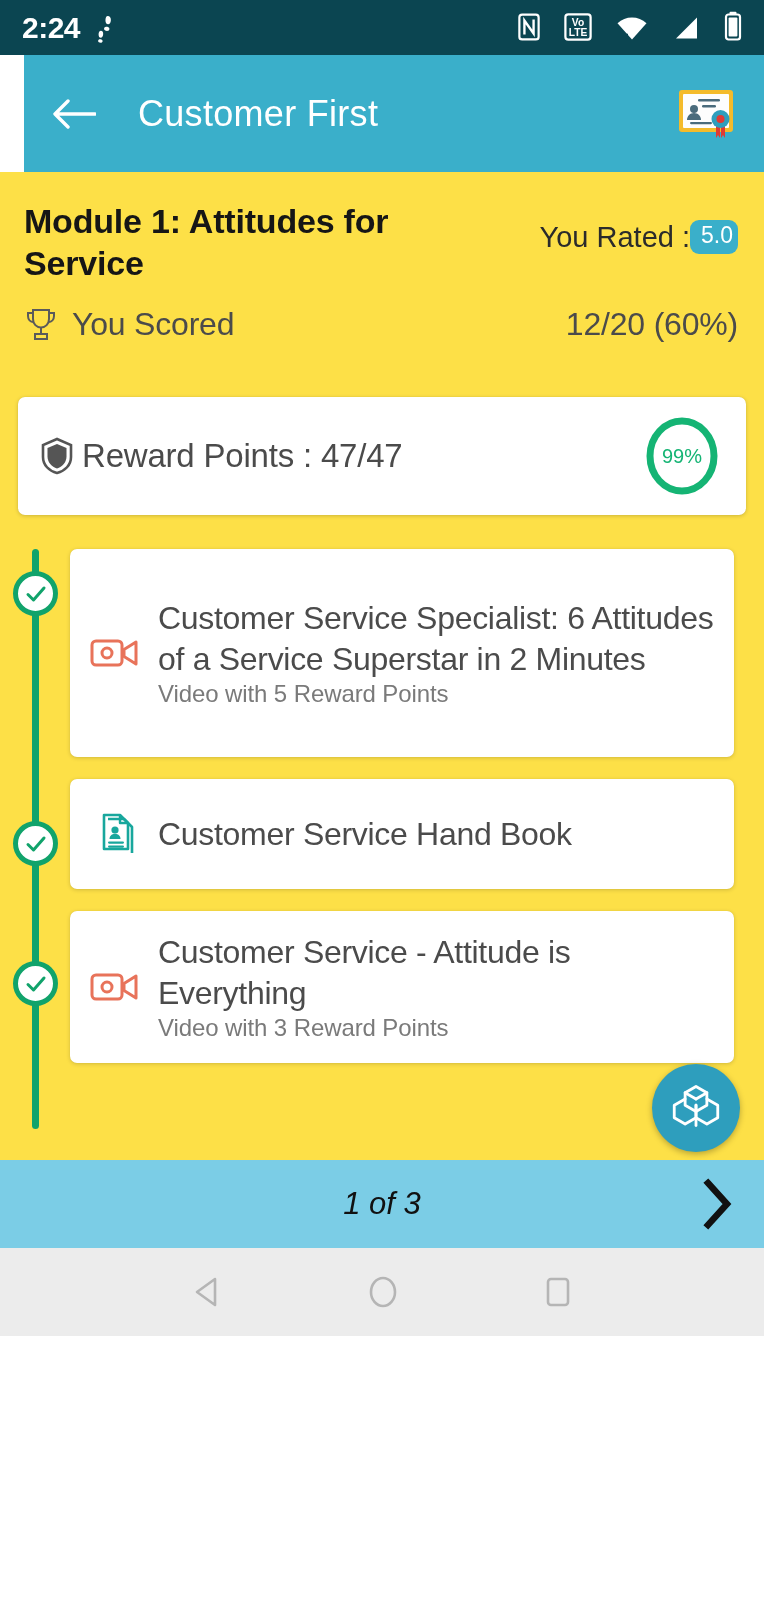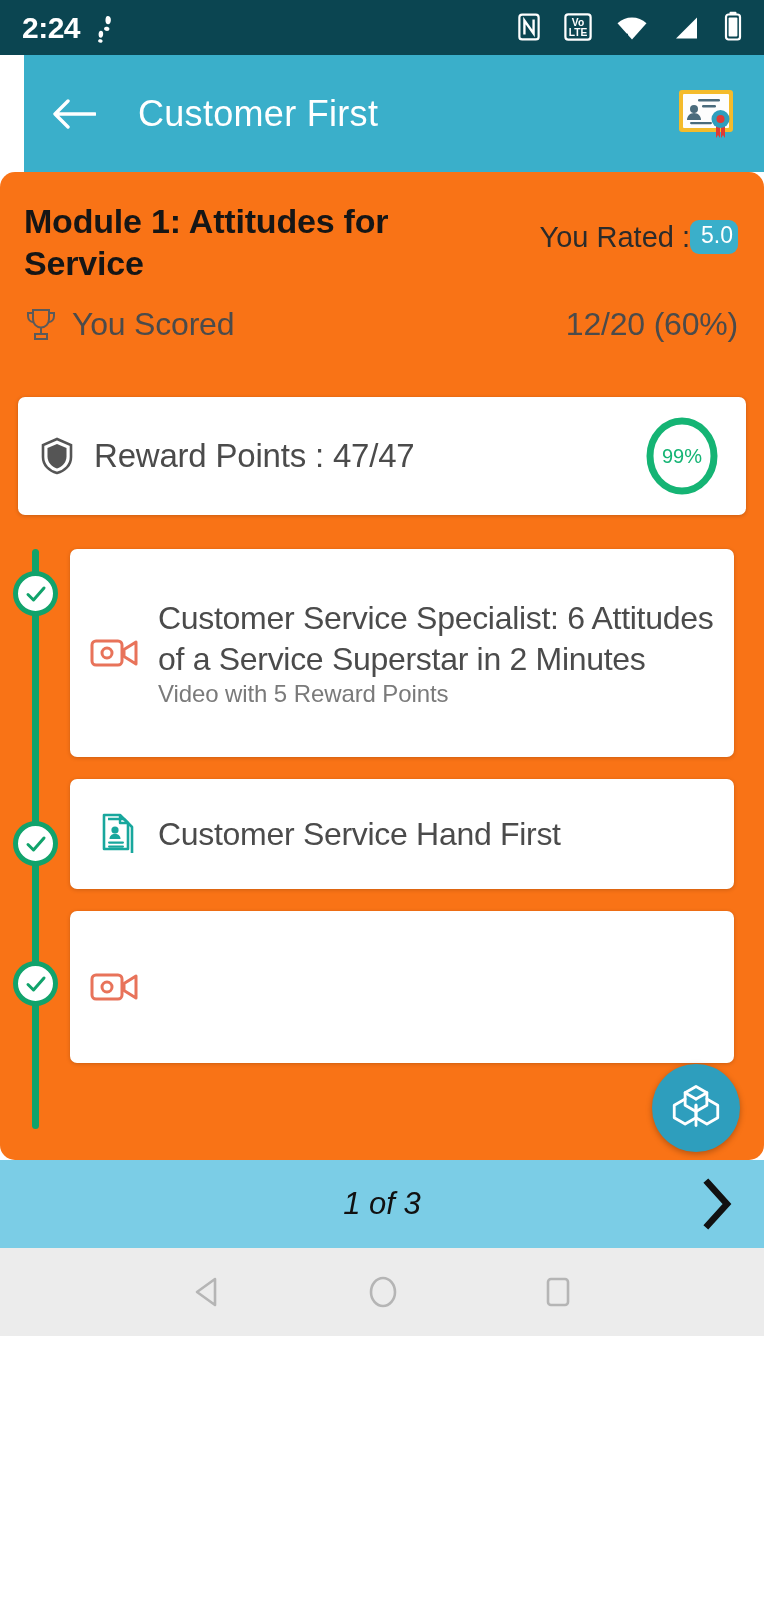--- a/index.html
+++ b/index.html
@@ -54,24 +54,23 @@
   .cert-btn {
     margin-left: auto;
     width: 60px; height: 56px;
     display: flex; align-items: center; justify-content: center;
     cursor: pointer;
   }
 
   
   .content {
     flex: 1 1 auto;
-    background: #f97316;
+    background: #fde047;
     position: relative;
     overflow: hidden;
-    border-radius: 15px;
   }
 
   .head-row {
     display: flex; align-items: flex-start;
     padding: 28px 26px 0 24px;
   }
   .module-title {
     font-size: 34px; font-weight: bold; color: #161616;
     line-height: 1.24; max-width: 420px;
     letter-spacing: -0.2px;
@@ -109,21 +108,21 @@
     margin: 54px 18px 0 18px;
     background: #ffffff;
     border-radius: 7px;
     box-shadow: 0 1px 4px rgba(0,0,0,0.18), 0 0 1px rgba(0,0,0,0.12);
     height: 118px;
     display: flex; align-items: center;
     padding: 0 24px 0 22px;
   }
   .shield-icon { width: 34px; height: 38px; flex: 0 0 34px; }
   .reward-text {
-    font-size: 33px; color: #4b4b4b; margin-left: 20px;
+    font-size: 33px; color: #4b4b4b; margin-left: 8px;
     letter-spacing: -0.2px;
   }
   .ring-wrap {
     margin-left: auto;
     position: relative; width: 80px; height: 86px;
     display: flex; align-items: center; justify-content: center;
   }
   .ring-pct {
     position: absolute; inset: 0;
     display: flex; align-items: center; justify-content: center;
@@ -380,31 +379,35 @@
               <path d="M12 4h16l8 8v26H12V4z" fill="#ffffff" stroke="#18a79d" stroke-width="2.6" stroke-linejoin="round"></path>
               <path d="M16 8h16l8 8v26" fill="none" stroke="#18a79d" stroke-width="2.6" stroke-linejoin="round"></path>
               <path d="M28 4v8h8" fill="none" stroke="#18a79d" stroke-width="2.4" stroke-linejoin="round"></path>
               <circle cx="23" cy="19" r="3.6" fill="#18a79d"></circle>
               <path d="M17.5 28c0-3 2.5-5.2 5.5-5.2s5.5 2.2 5.5 5.2h-11z" fill="#18a79d"></path>
               <rect x="16" y="30.5" width="16" height="2.2" rx="1.1" fill="#18a79d"></rect>
               <rect x="16" y="34.5" width="16" height="2.2" rx="1.1" fill="#18a79d"></rect>
             </svg>
           </span>
           <span class="tl-body">
-            <span class="tl-title" style="display:block;">Customer Service Hand First</span>
+            <span class="tl-title" style="display:block;">Customer Service Hand Book</span>
           </span>
         </div>
 
         <div class="tl-card" style="min-height:152px;">
           <span class="tl-icon">
             <svg viewBox="0 0 52 38" width="52" height="38">
               <rect x="2" y="7" width="30" height="24" rx="4" fill="none" stroke="#e8735a" stroke-width="3"></rect>
               <circle cx="17" cy="19" r="5" fill="none" stroke="#e8735a" stroke-width="3"></circle>
               <path d="M34 15.5 46 8v22l-12-7.5v-7z" fill="none" stroke="#e8735a" stroke-width="3" stroke-linejoin="round"></path>
             </svg>
+          </span>
+          <span class="tl-body">
+            <span class="tl-title" style="display:block;">Customer Service - Attitude is Everything</span>
+            <span class="tl-sub" style="display:block;">Video with 3 Reward Points</span>
           </span>
         </div>
 
       </div>
     </div>
 
     <div class="fab">
       <span>
         <svg viewBox="0 0 64 64" width="58" height="58">
           <g fill="none" stroke="#ffffff" stroke-width="3.1" stroke-linejoin="round" stroke-linecap="round">

